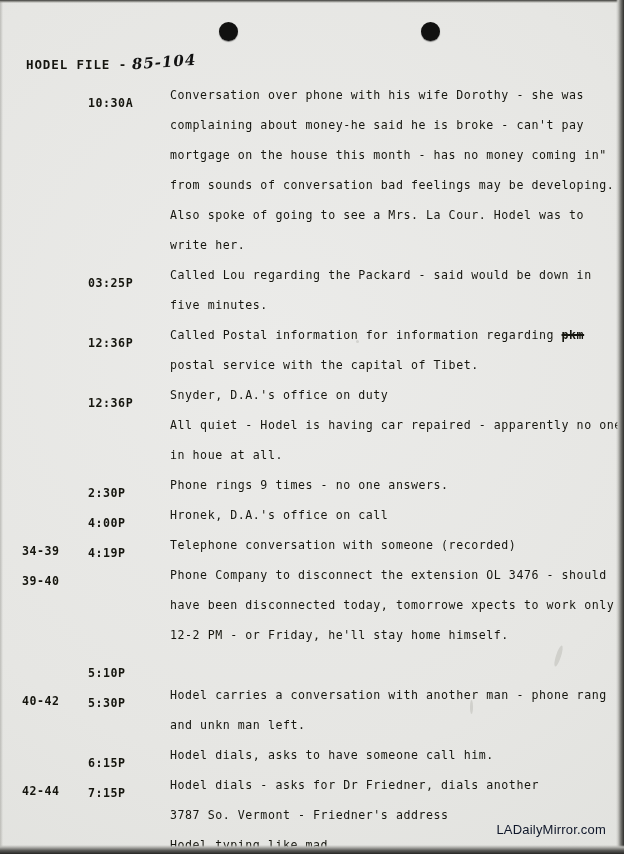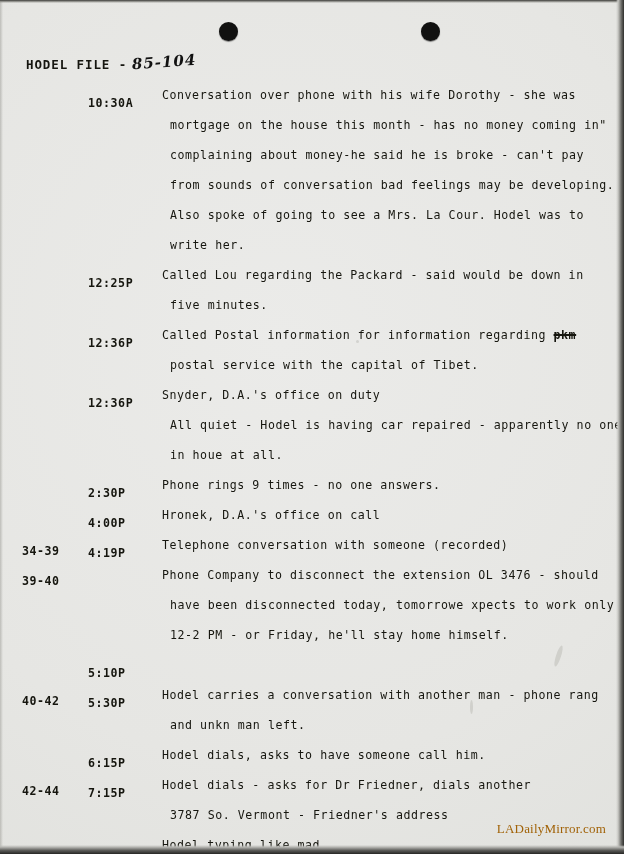--- a/index.html
+++ b/index.html
@@ -101,41 +101,41 @@
     position: absolute;
     left: 88px;
     top: 8px;
     font-size: 11.6px;
     letter-spacing: 0.55px;
     color: #15150e;
     font-weight: 700;
   }
   .text {
     position: absolute;
-    left: 162px;
+    left: 170px;
     top: 0;
     font-size: 11.6px;
     letter-spacing: 0.55px;
     color: #16160f;
   }
   .text.cont { left: 170px; }
   .strike {
     text-decoration: line-through;
     text-decoration-thickness: 2px;
     font-weight: 700;
     margin-top: 36px;
   }
 
   .watermark {
     position: absolute;
     right: 18px;
     bottom: 17px;
-    font-family: Liberation Serif, serif;
+    font-family: Liberation Sans, sans-serif;
     font-size: 13px;
-    color: #a16207;
+    color: #0f172a;
     letter-spacing: 0.2px;
     user-select: none;
   }
 
   
   .smudge {
     position: absolute;
     background: rgba(120,120,110,0.20);
     border-radius: 50%;
     pointer-events: none;
@@ -158,38 +158,38 @@
     <span>HODEL FILE -</span><span class="hand">85-104</span>
   </div>
 
   <div class="entries">
       <div class="entry">
         <div class="line">
           <span class="time">10:30A</span>
           <span class="text">Conversation over phone with his wife Dorothy - she was</span>
         </div>
         <div class="line">
+          <span class="text cont">complaining about money-he said he is broke - can't pay</span>
+        </div>
+        <div class="line">
           <span class="text cont">mortgage on the house this month -  has no money coming in"</span>
         </div>
         <div class="line">
-          <span class="text cont">complaining about money-he said he is broke - can't pay</span>
-        </div>
-        <div class="line">
           <span class="text cont">from sounds of conversation bad feelings may be developing.</span>
         </div>
         <div class="line">
           <span class="text cont">Also spoke of going to see a Mrs. La Cour.  Hodel was to</span>
         </div>
         <div class="line">
           <span class="text cont">write her.</span>
         </div>
       </div>
       <div class="entry">
         <div class="line">
-          <span class="time">12:25P</span>
+          <span class="time">03:25P</span>
           <span class="text">Called Lou regarding the Packard - said would be down in</span>
         </div>
         <div class="line">
           <span class="text cont">five minutes.</span>
         </div>
       </div>
       <div class="entry">
         <div class="line">
           <span class="time">12:36P</span>
           <span class="text"><span>Called Postal information for information regarding </span><span class="strike">pkm</span></span>

